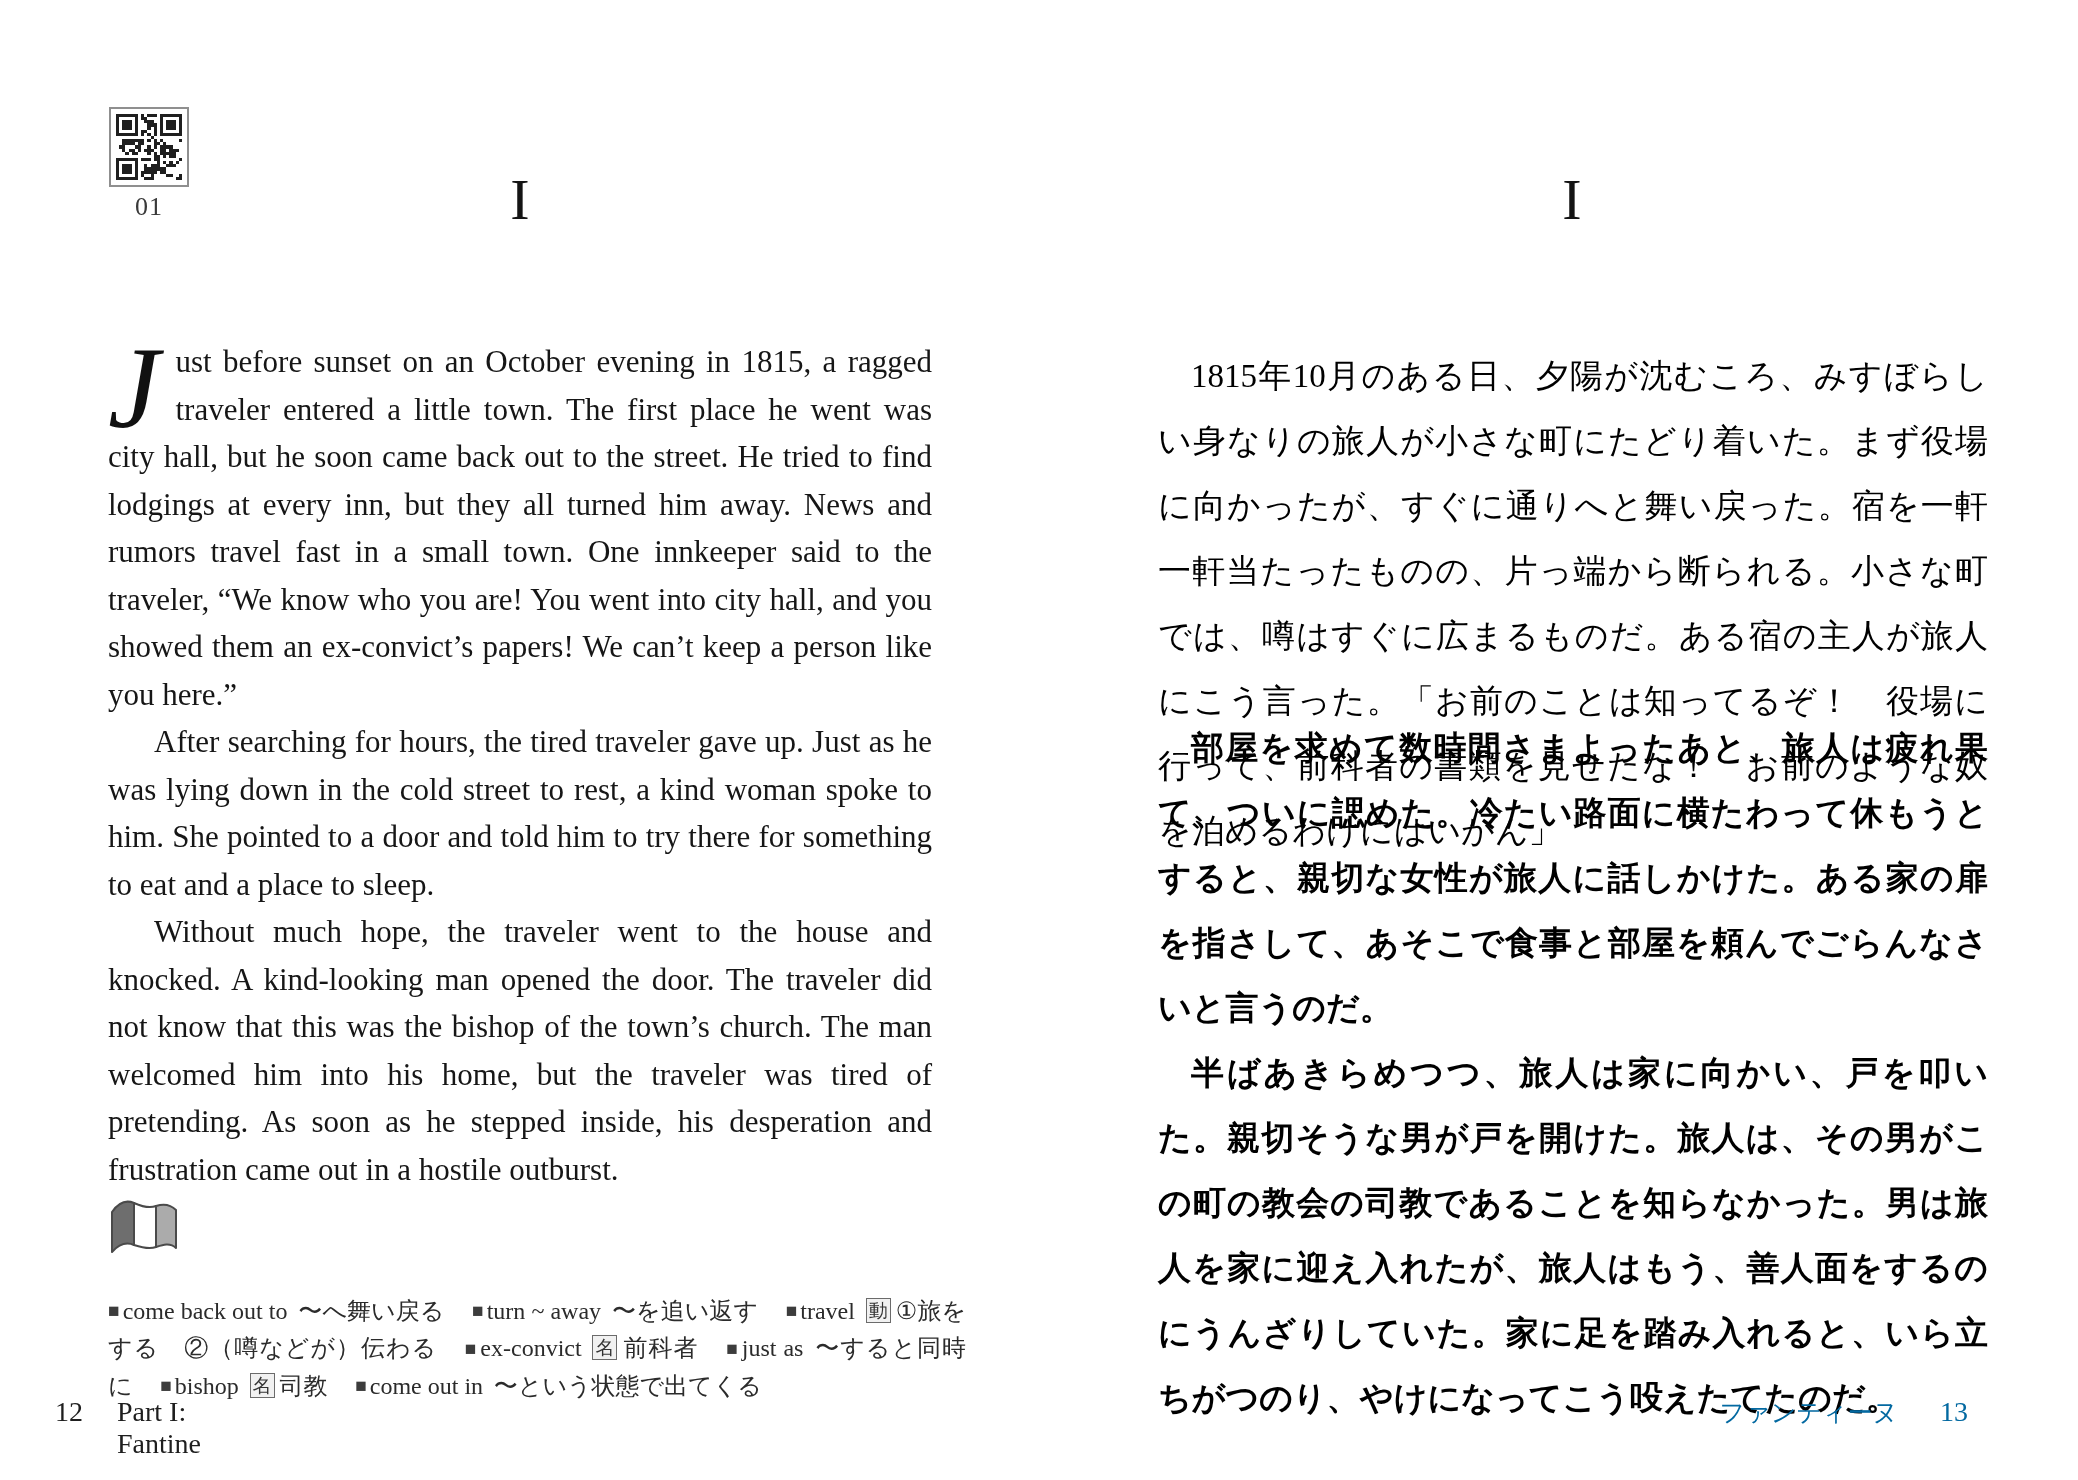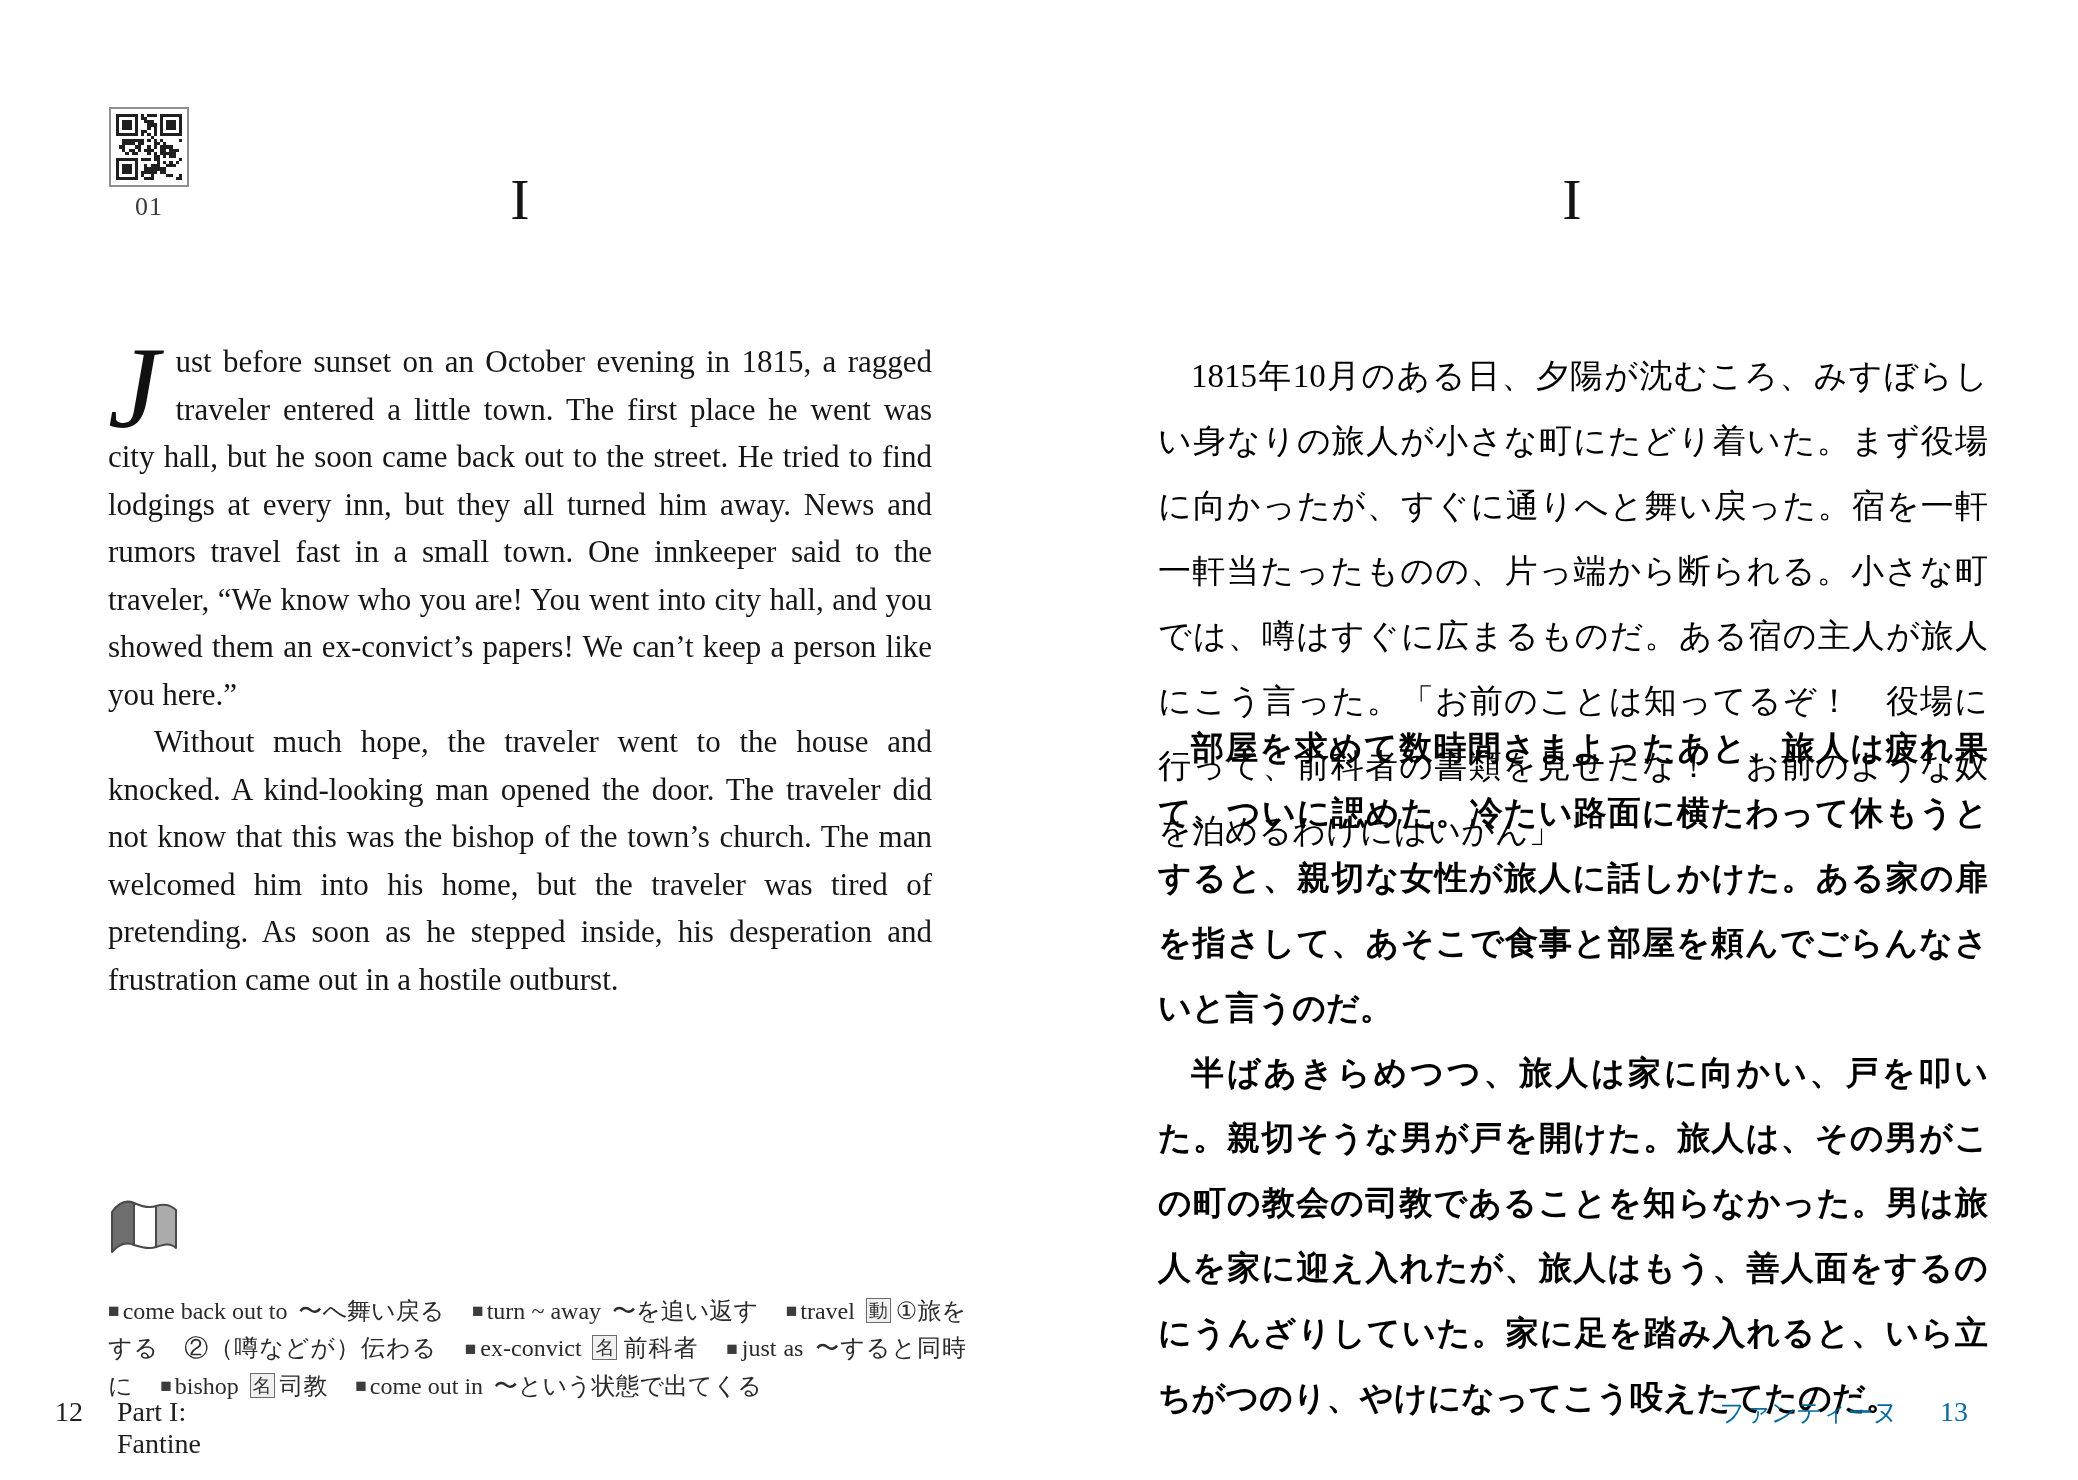--- a/index.html
+++ b/index.html
@@ -291,20 +291,21 @@
           <rect x="20" y="20" width="1" height="1"></rect>
         </g>
       </svg>
   </div>
   <div class="qr-label">01</div>
 
   <div class="chapter left">I</div>
 
   <div class="en-body">
     <p><span class="drop-cap">J</span><span>ust before sunset on an October evening in 1815, a ragged traveler entered a little town. The first place he went was city hall, but he soon came back out to the street. He tried to find lodgings at every inn, but they all turned him away. News and rumors travel fast in a small town. One innkeeper said to the traveler, “We know who you are! You went into city hall, and you showed them an ex-convict’s papers! We can’t keep a person like you here.”</span></p>
+    <p class="indent">After searching for hours, the tired traveler gave up. Just as he was lying down in the cold street to rest, a kind woman spoke to him. She pointed to a door and told him to try there for something to eat and a place to sleep.</p>
     <p class="indent">Without much hope, the traveler went to the house and knocked. A kind-looking man opened the door. The traveler did not know that this was the bishop of the town’s church. The man welcomed him into his home, but the traveler was tired of pretending. As soon as he stepped inside, his desperation and frustration came out in a hostile outburst.</p>
   </div>
 
   <div class="flag-wrap">
     <svg viewBox="0 0 76 62">
       <g stroke="#4a4a4a" stroke-width="2" stroke-linejoin="round">
         <path d="M6,16 C13,6 21,4 28,7 L28,49 C21,46 14,47 6,56 Z" fill="#6e6e6e"></path>
         <path d="M28,7 C37,11 45,12 50,10 L50,51 C45,53 37,52 28,49 Z" fill="#ffffff"></path>
         <path d="M50,10 C56,8 64,8 70,14 L70,52 C64,46 56,49 50,51 Z" fill="#ababab"></path>
       </g>

